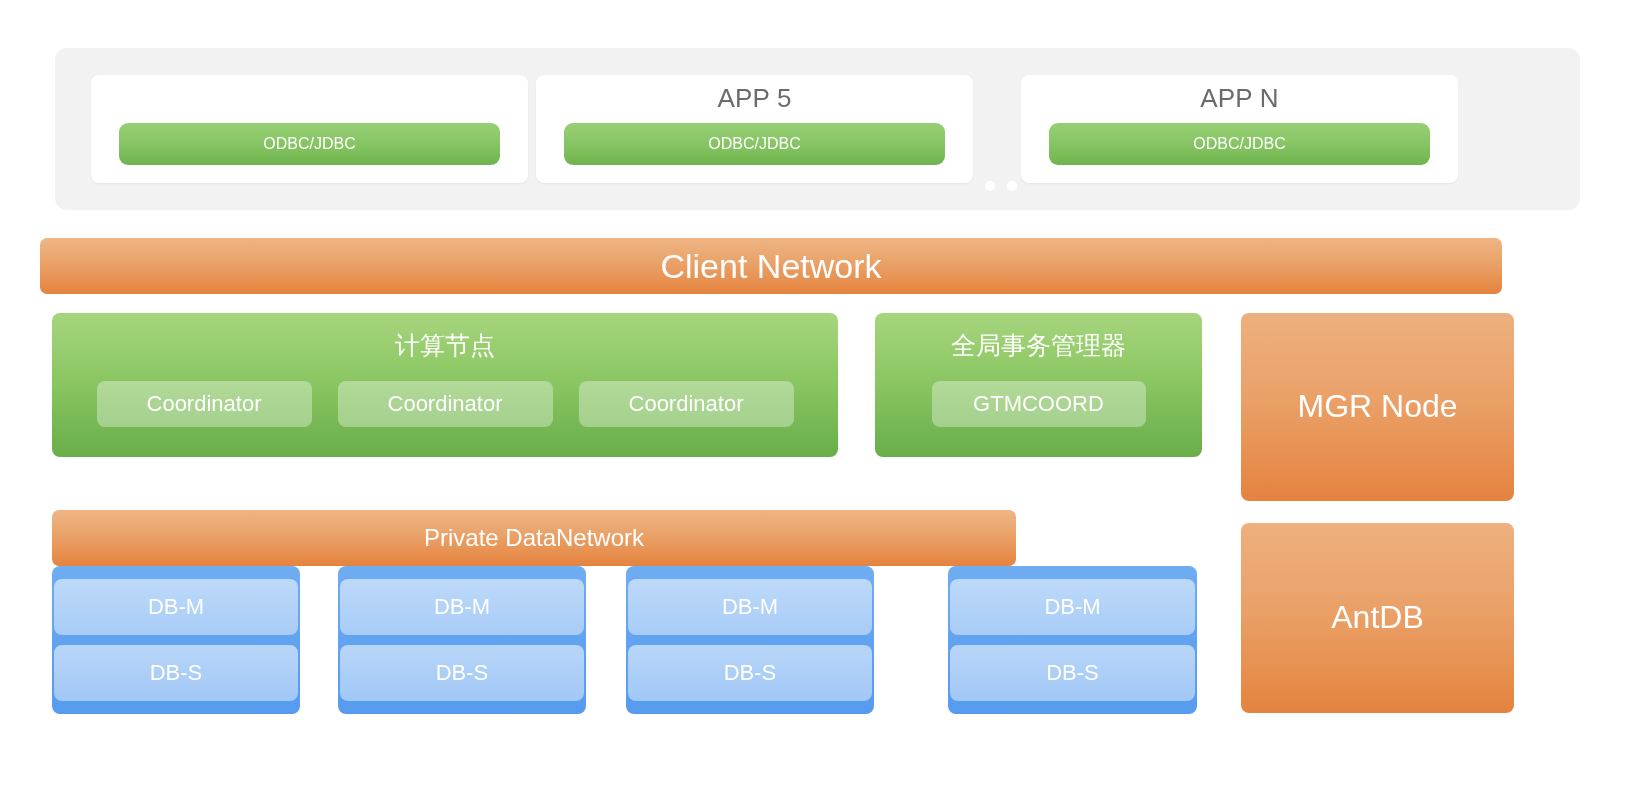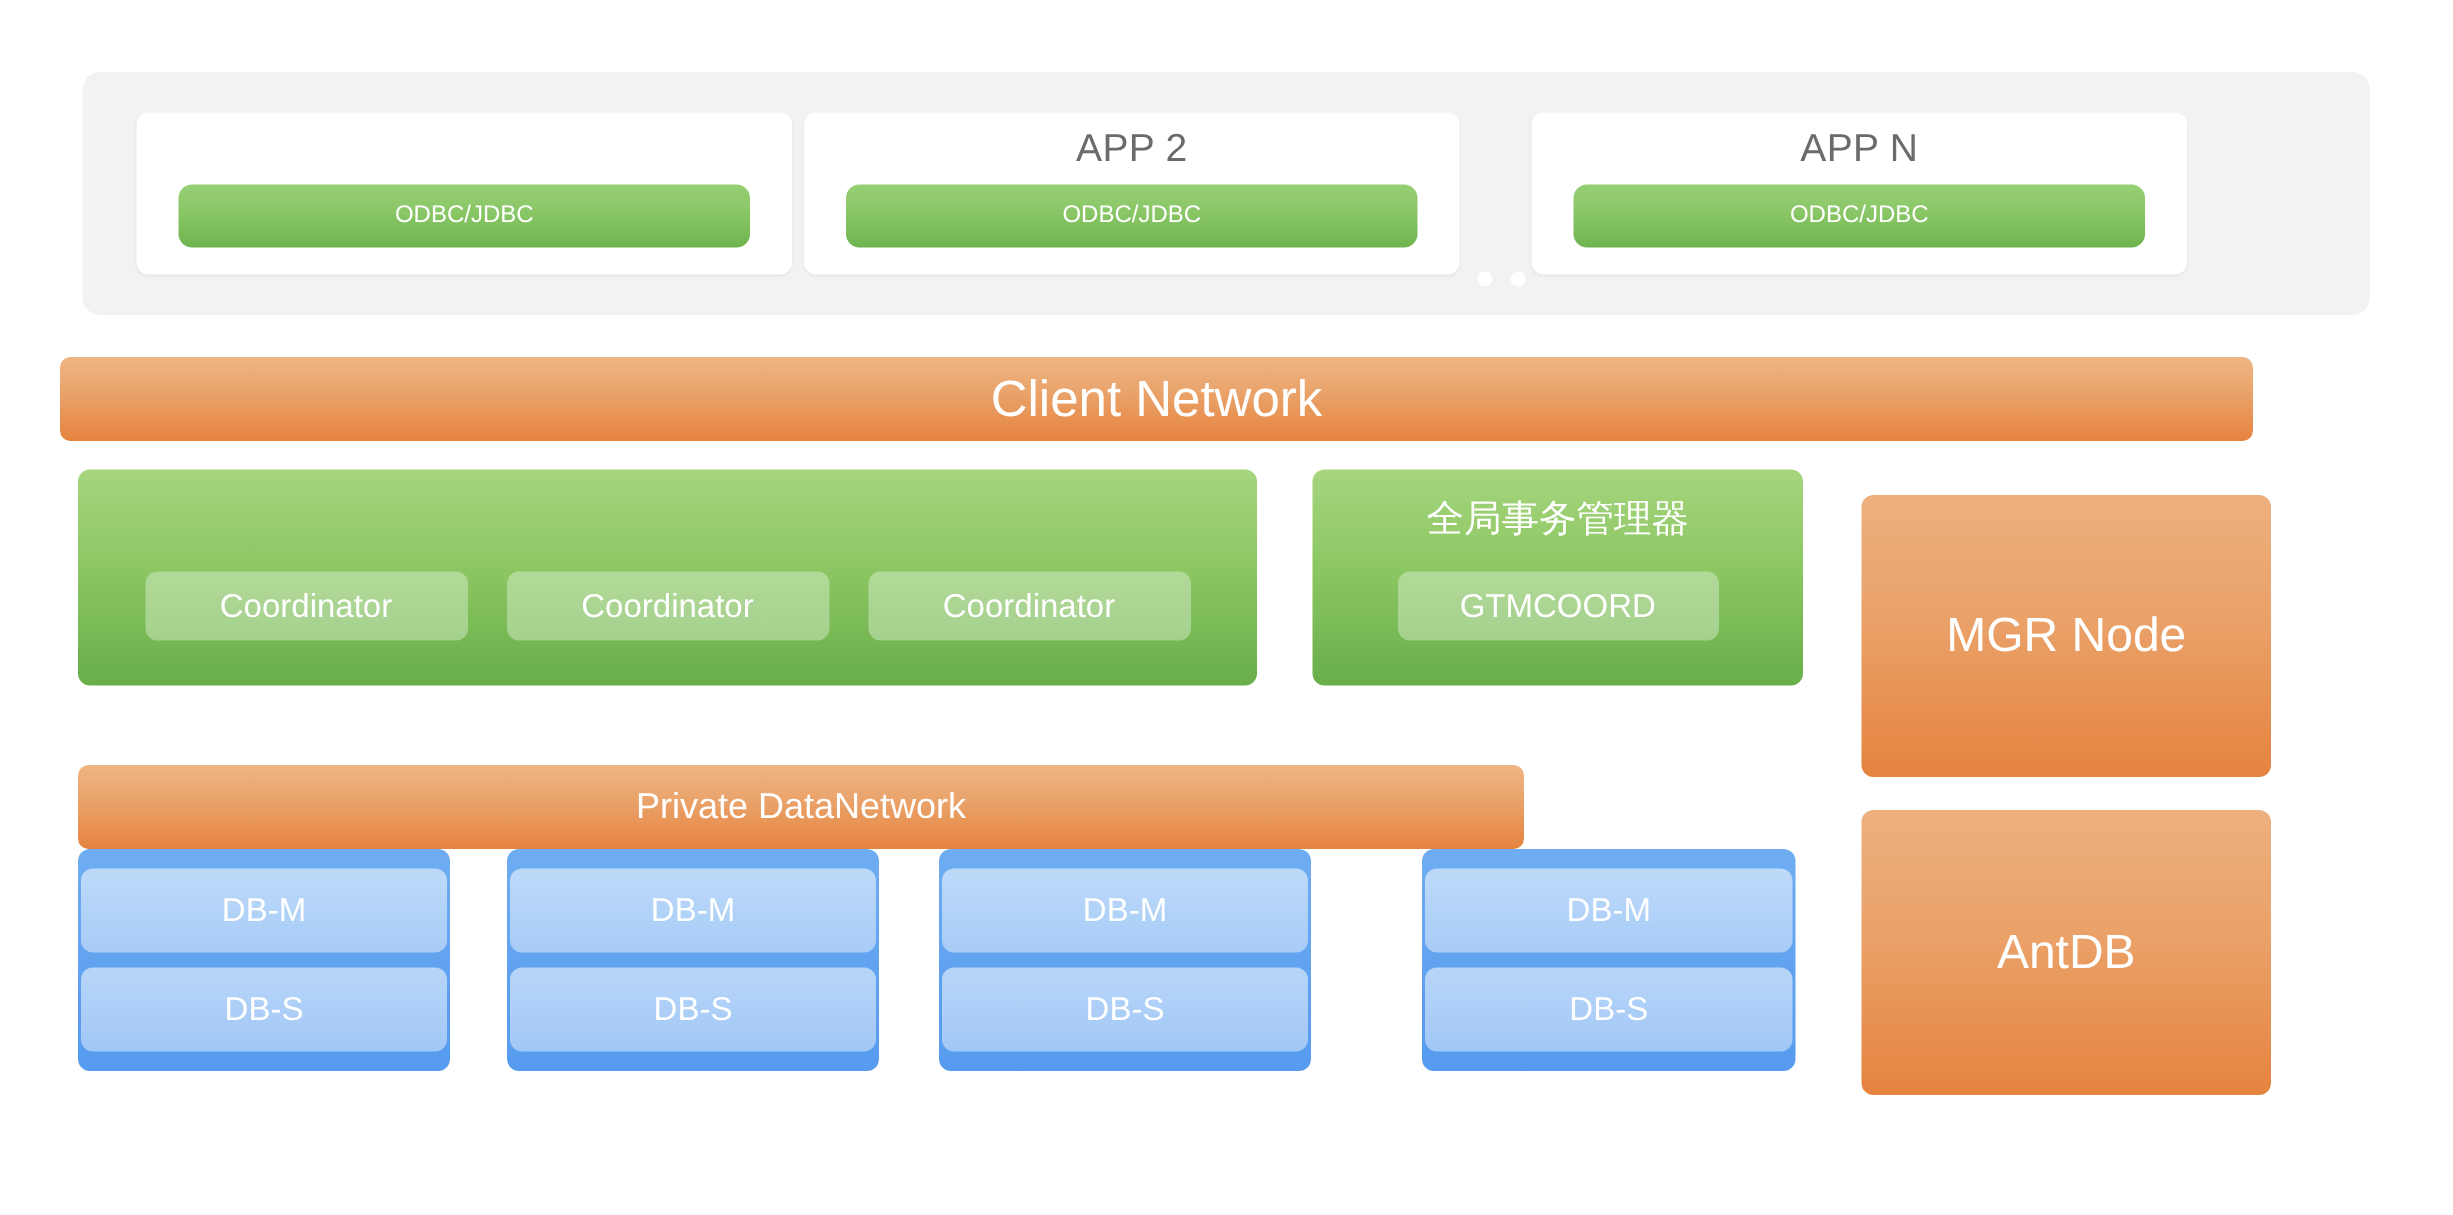--- a/index.html
+++ b/index.html
@@ -120,21 +120,20 @@
     position: absolute; left: 1241px;
     width: 273px;
     border-radius: 8px;
     background: linear-gradient(to bottom, #edb07e 0%, #eaa168 45%, #e5833f 100%);
     color: #ffffff;
     display: flex; align-items: center; justify-content: center;
     text-align: center;
     font-size: 32px;
     font-weight: 300;
     line-height: 1.22;
-    margin-top: 17px;
   }
   .rp-mgr  { top: 313px; height: 188px; }
   .rp-acc  { top: 523px; height: 190px; }
 
   
   .db-group {
     position: absolute; top: 566px;
     height: 148px;
     border-radius: 8px;
     background: linear-gradient(to bottom, #6fadf2 0%, #62a3f0 50%, #569bef 100%);
@@ -159,41 +158,42 @@
 
 <div id="stage">
 
   <div class="app-band">
 
     <div class="app-card c1">
       <div class="odbc-btn">ODBC/JDBC</div>
     </div>
 
     <div class="app-card c2">
-      <div class="app-title">APP 2</div>
+      <div class="app-title">APP 5</div>
       <div class="odbc-btn">ODBC/JDBC</div>
     </div>
 
     <div class="dots-pair">
       <i></i>
         <i></i>
     </div>
     <div class="dot-single">
       <i></i>
     </div>
 
     <div class="app-card c3">
       <div class="app-title">APP N</div>
       <div class="odbc-btn">ODBC/JDBC</div>
     </div>
   </div>
 
   <div class="netbar client">Client Network</div>
 
   <div class="green-panel gp-compute">
+    <div class="ptitle">计算节点</div>
     <div class="coord-row">
       <div class="chip coord">Coordinator</div>
       <div class="chip coord">Coordinator</div>
       <div class="chip coord">Coordinator</div>
     </div>
   </div>
 
   <div class="green-panel gp-gtm">
     <div class="ptitle">全局事务管理器</div>
     <div class="coord-row">

